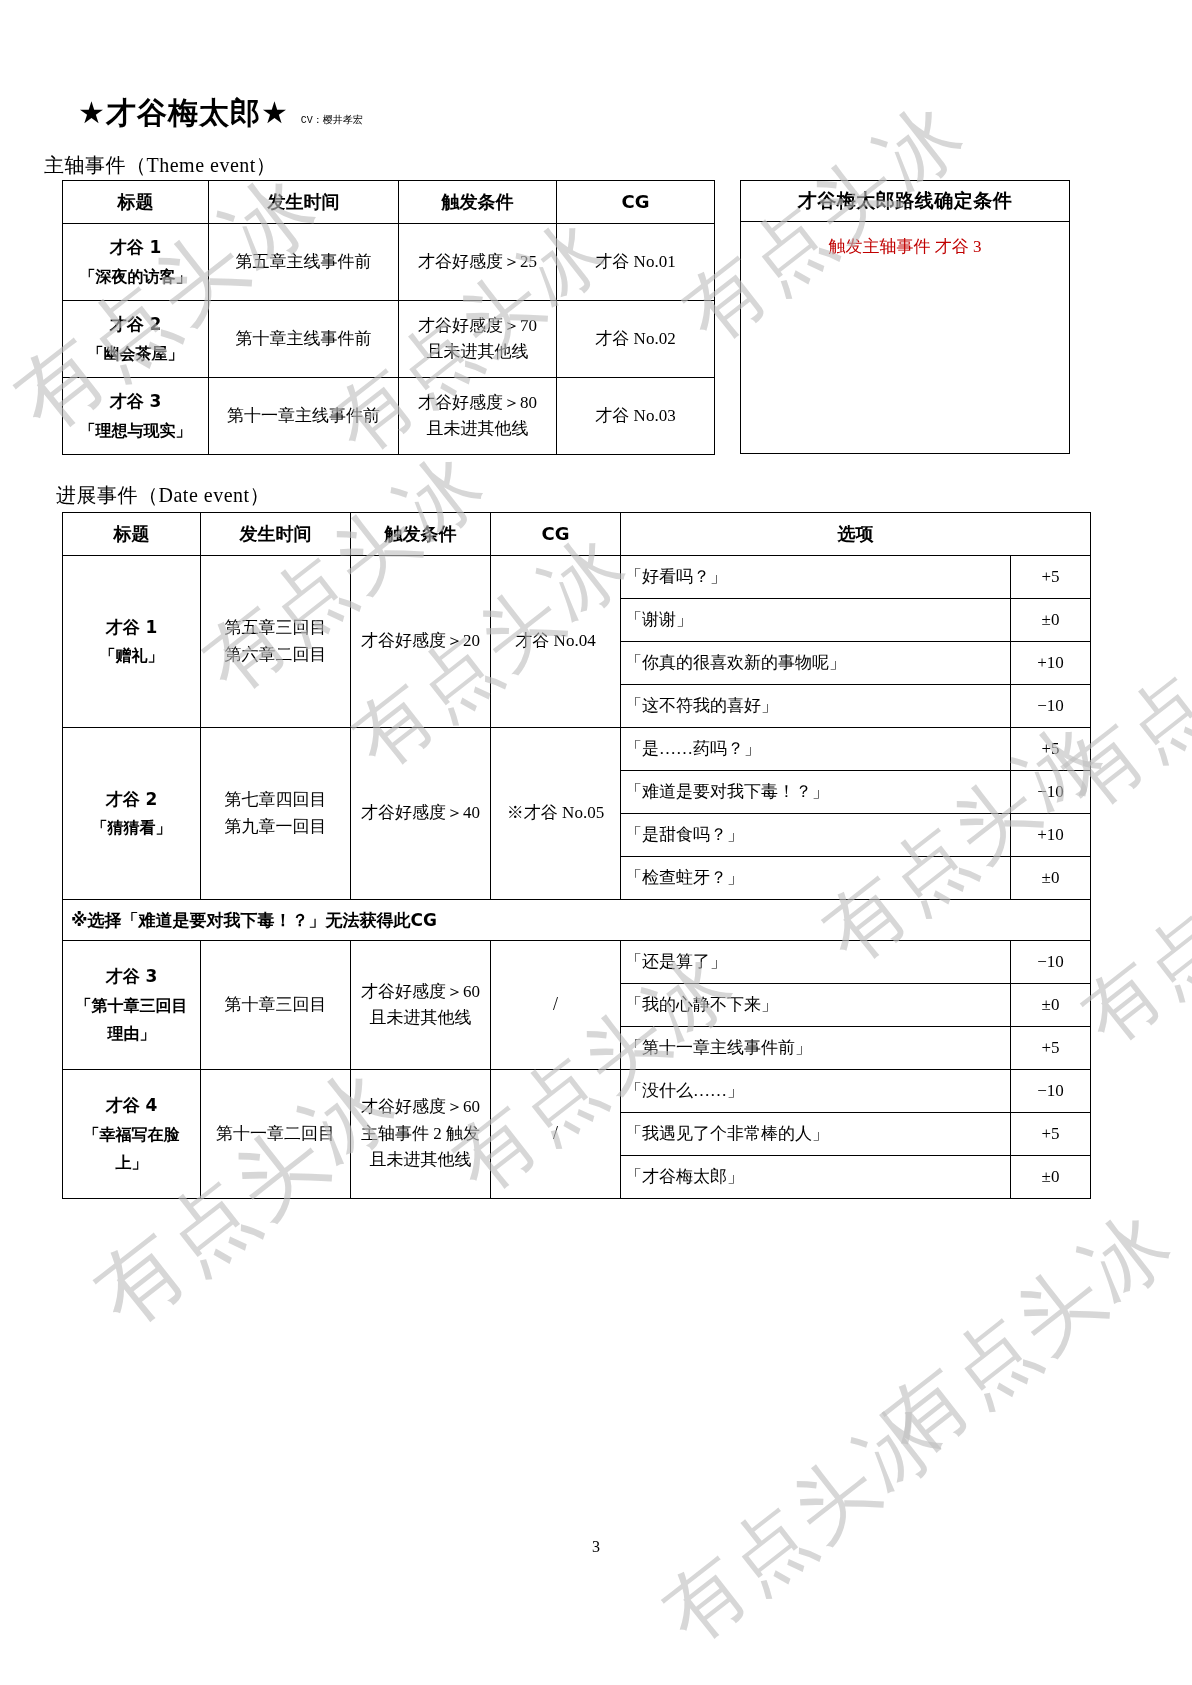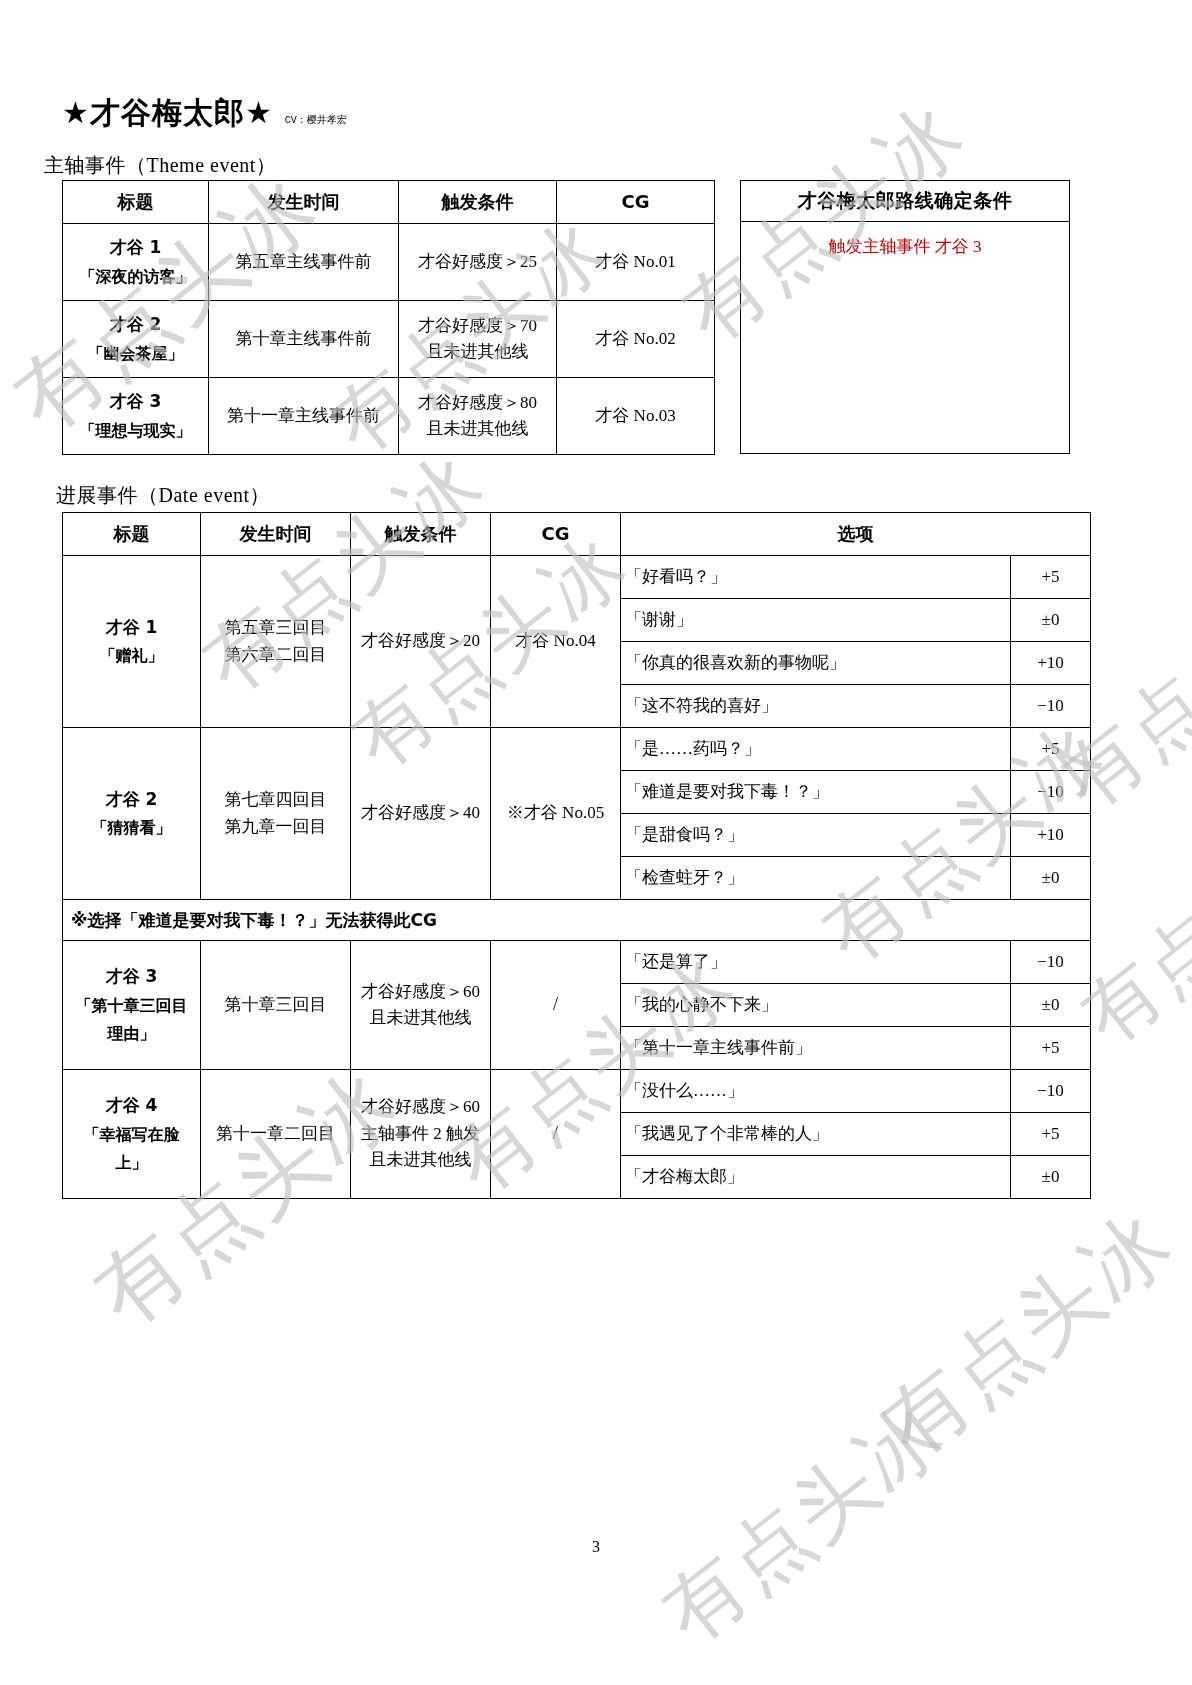--- a/index.html
+++ b/index.html
@@ -48,20 +48,21 @@
     display: flex;
     align-items: baseline;
     gap: 12px;
   }
   .char-title {
     font-family: "DejaVu Sans", sans-serif;
     font-weight: bold;
     font-size: 30px;
     letter-spacing: 1px;
     line-height: 1;
+    margin-left: 16px;
   }
   .cv-line {
     font-family: Liberation Mono, monospace;
     font-size: 10px;
     letter-spacing: 0px;
   }
 
   .section-head {
     position: absolute;
     left: 44px;

